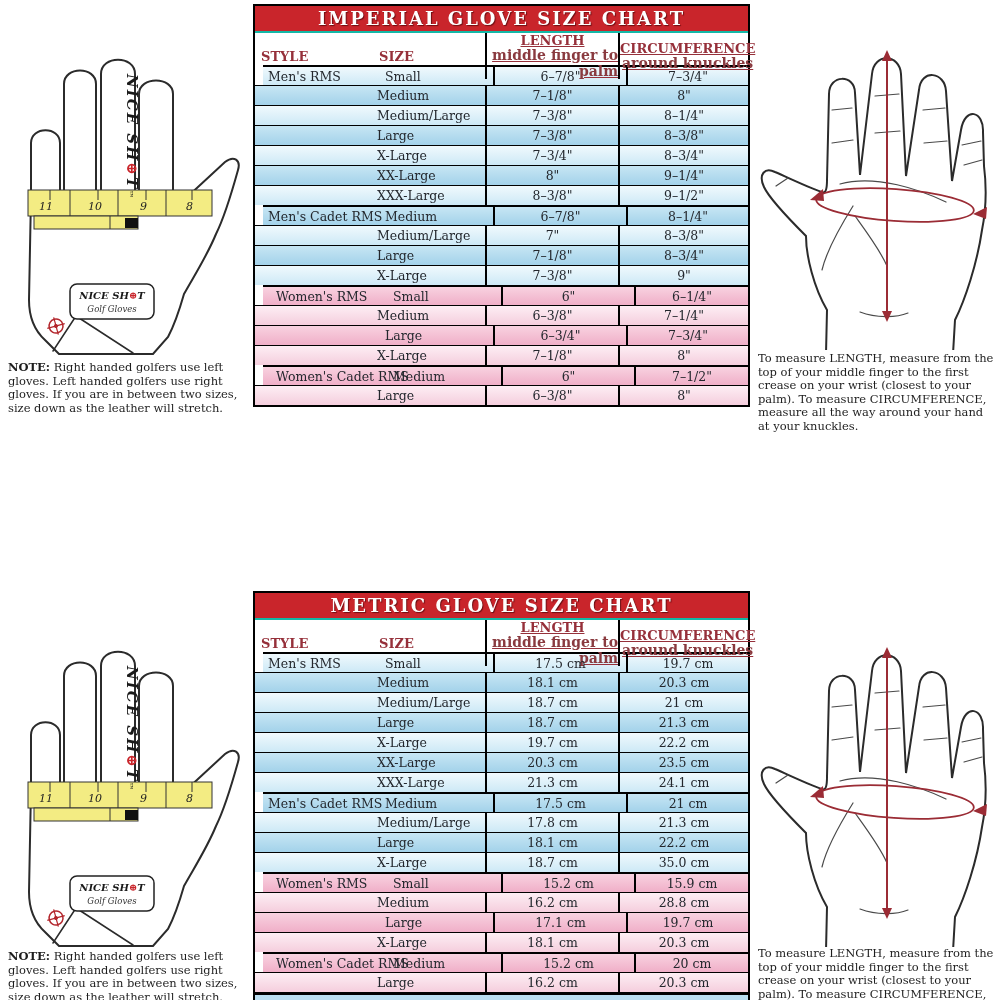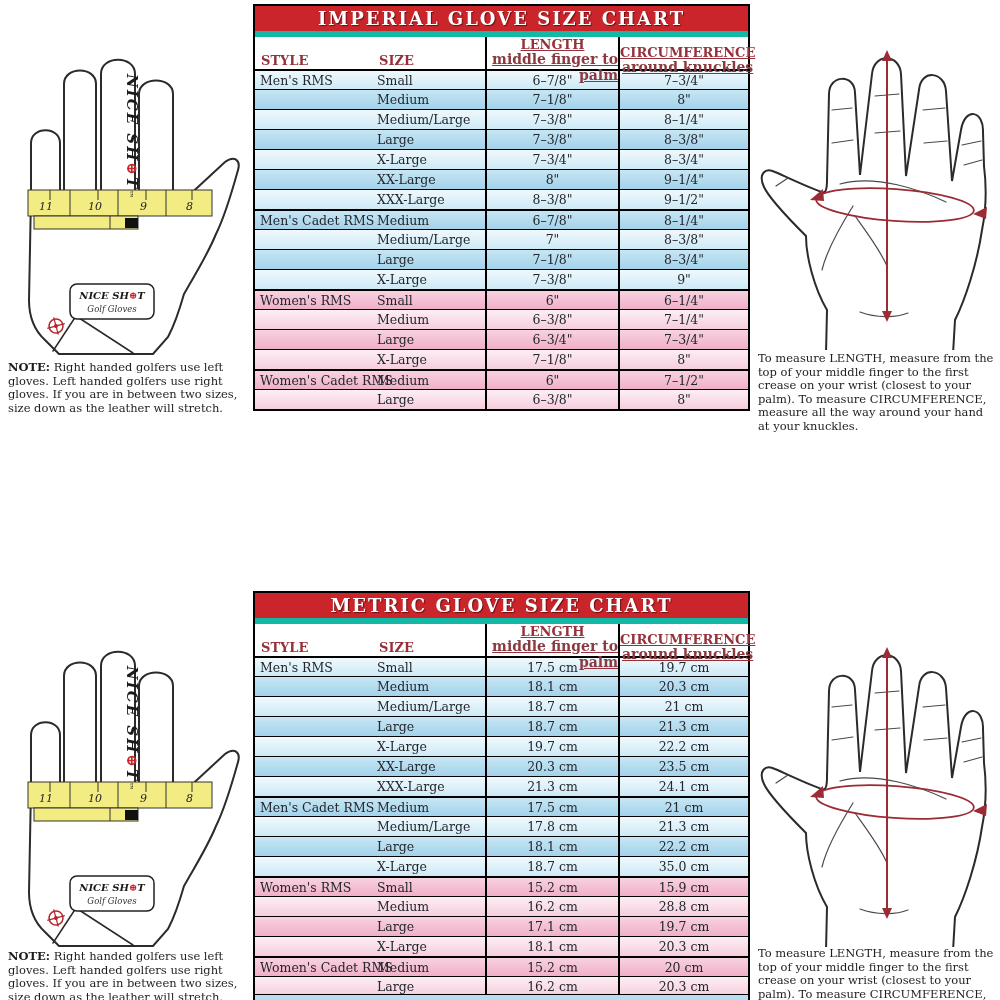--- a/index.html
+++ b/index.html
@@ -2,41 +2,41 @@
 <html><head>
 <meta charset="utf-8">
 <style>
   html,body{margin:0;padding:0;background:#fff;}
   .canvas{position:relative;width:1000px;height:1000px;background:#fff;overflow:hidden;
           font-family:"DejaVu Serif",serif;color:#222;}
 
   
   .size-table{position:absolute;width:497px;border:2px solid #000;background:#fff;box-sizing:border-box;}
   .tbl-title{height:25px;line-height:25px;text-align:center;background:#c9252b;color:#fff;
-             font-weight:bold;font-size:18px;letter-spacing:2px;border-bottom:6px solid #14b8a6;
+             font-weight:bold;font-size:18px;letter-spacing:2px;border-bottom:2px solid #14b8a6;
              text-shadow:1px 1px 1px #6b0e12;font-family:"DejaVu Serif",serif;}
   .thead{display:grid;grid-template-columns:120px 110px 133px 1fr;height:32px;background:#fff;}
   .th{color:#96303a;font-weight:bold;font-size:13px;display:flex;flex-direction:column;
       justify-content:center;box-sizing:border-box;text-align:center;}
   .th.style{padding-left:6px;align-items:flex-start;}
   .th.size{padding-left:4px;align-items:flex-start;}
   .th.len,.th.circ{border-left:2px solid #000;align-items:center;text-align:right;text-decoration:underline;}
   .th .sub{font-weight:bold;font-size:14px;color:#8a3a3f;margin-top:-1px;}
   .trow{display:grid;grid-template-columns:120px 110px 133px 1fr;height:20px;
         border-top:1px solid #000;box-sizing:border-box;}
-  .trow.sep{border-top:2px solid #000;}
+  .trow.sep{border-top:2px solid #000;margin-left:8px;}
   .cell{font-size:12.5px;display:flex;align-items:center;box-sizing:border-box;
         white-space:nowrap;color:#23272d;}
   .cell.style{padding-left:5px;}
   .cell.size{padding-left:2px;}
   .cell.len,.cell.circ{border-left:2px solid #000;justify-content:center;}
   .blue-light{background:linear-gradient(180deg,#f0f9fd,#cde9f6);}
   .blue-dark{background:linear-gradient(180deg,#c7e6f4,#a3d2ea);}
   .pink-light{background:linear-gradient(180deg,#fdeef4,#f5cedd);}
-  .pink-dark{background:linear-gradient(180deg,#f8d2e0,#f0afc8);}
+  .pink-dark{background:linear-gradient(180deg,#f8d2e0,#f0afc8);padding-left:8px;}
   #imperial-table{left:253px;top:4px;}
   #metric-table{left:253px;top:591px;}
   .bottom-strip{position:absolute;left:253px;top:994px;width:497px;height:6px;
                 background:#b9ddf0;border-left:2px solid #000;border-right:2px solid #000;
                 border-top:1px solid #000;box-sizing:border-box;}
 
   
   .note{position:absolute;font-size:11.5px;line-height:13.5px;color:#1e1e1e;}
   .note b{font-weight:bold;}
   #note-left-top{left:8px;top:361px;width:237px;}

